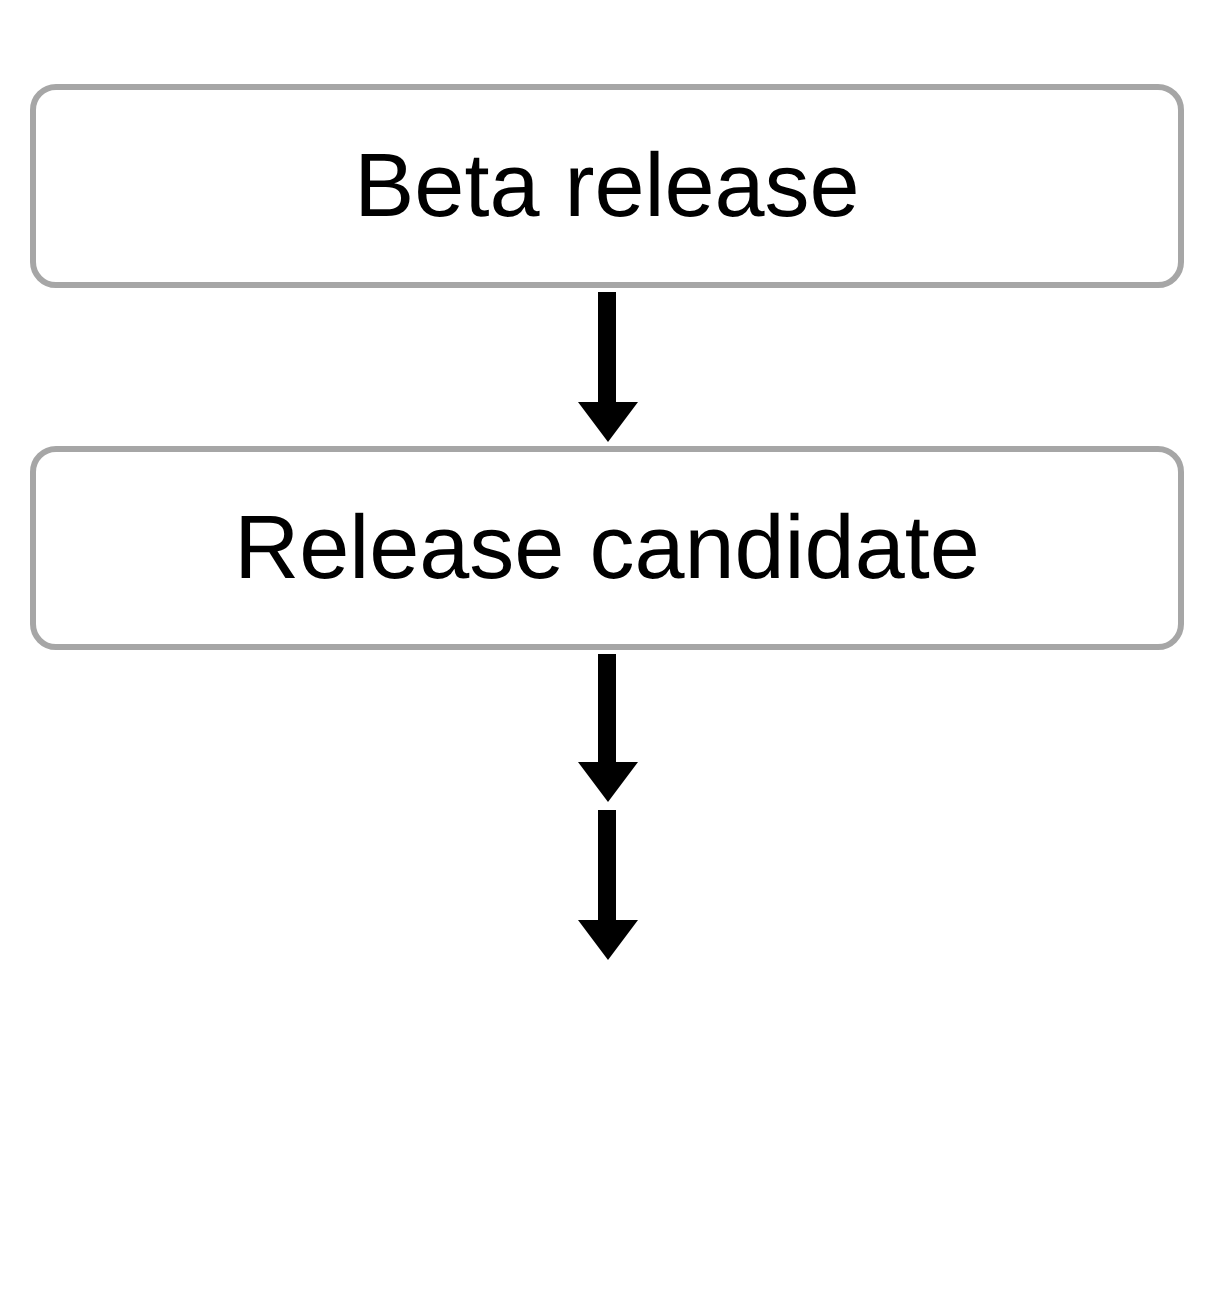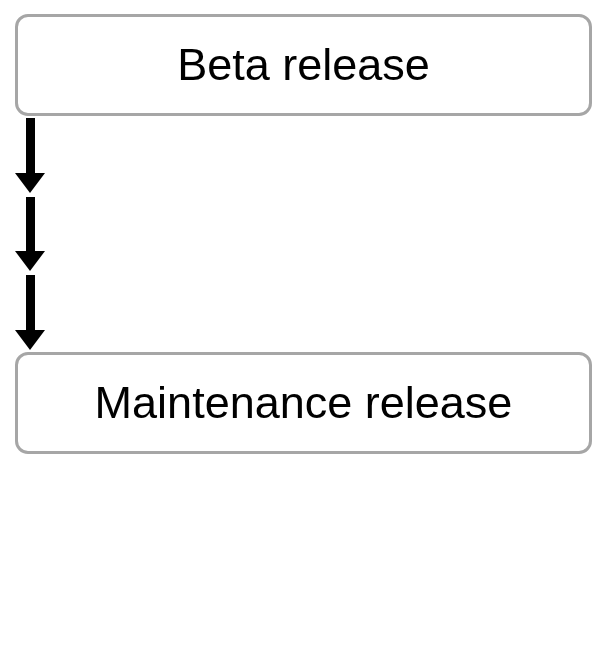--- a/index.html
+++ b/index.html
@@ -15,23 +15,24 @@
     height: 652px;
     background: var(--bg-color);
     font-family: "Liberation Sans", sans-serif;
     overflow: hidden;
   }
   .diagram {
     width: 607px;
     height: 468px;
     display: flex;
     flex-direction: column;
-    align-items: flex-start;
+    align-items: center;
     justify-content: space-between;
     padding: 14px 15px;
+    margin-top: 28px;
   }
   .node {
     width: 100%;
     height: 102px;
     background: var(--bg-color);
     border: 3px solid var(--default-border);
     border-radius: 13px;
     display: flex;
     align-items: center;
     justify-content: center;
@@ -69,27 +70,27 @@
 
 <div class="diagram">
 
   <div class="node">Beta release</div>
 
   <div class="arrow">
     <div class="arrow-stem"></div>
     <div class="arrow-head"></div>
   </div>
 
+  <div class="node">Release candidate</div>
 
   <div class="arrow">
     <div class="arrow-stem"></div>
     <div class="arrow-head"></div>
   </div>
 
 
   <div class="arrow">
     <div class="arrow-stem"></div>
     <div class="arrow-head"></div>
   </div>
 
-  <div class="node">Maintenance release</div>
 
 </div>
 
 </body></html>

